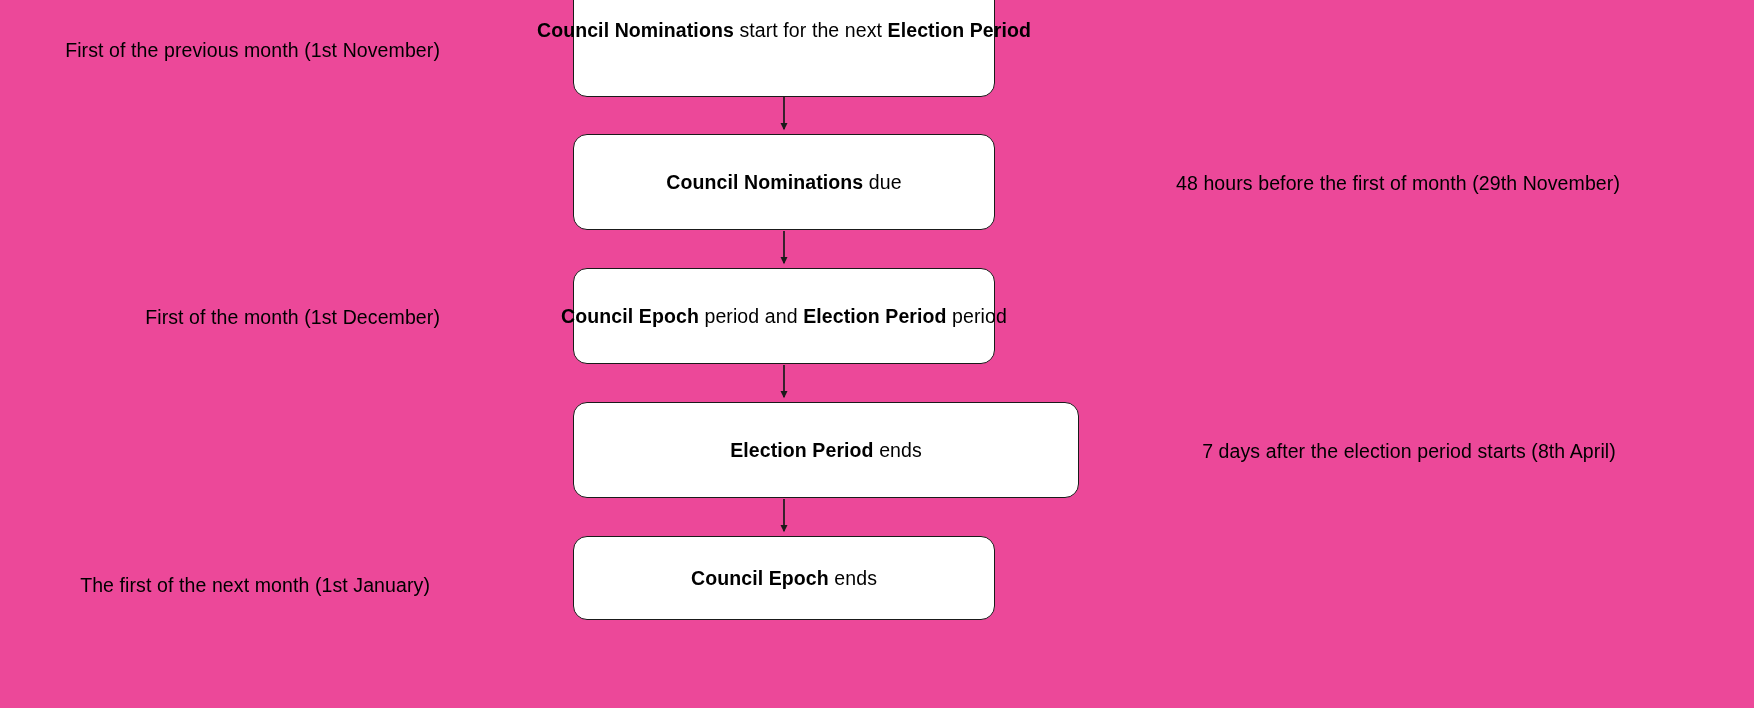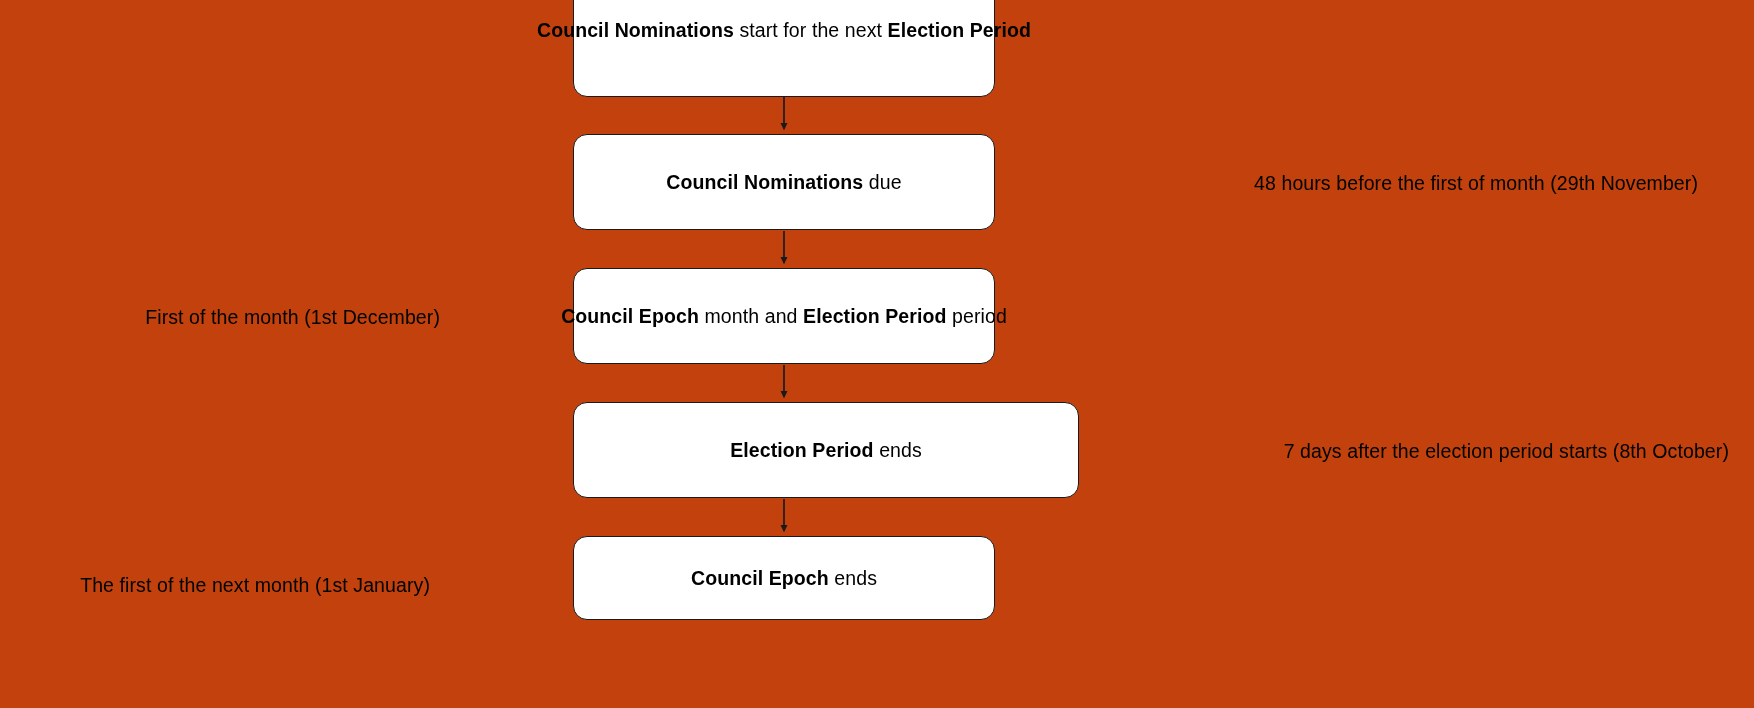--- a/index.html
+++ b/index.html
@@ -9,21 +9,21 @@
   }
   body {
     font-family: "Liberation Sans", sans-serif;
     color: #000000;
   }
   #canvas {
     position: relative;
     width: 1754px;
     height: 708px;
     overflow: hidden;
-    background: #c2410c;
+    background: #ec4899;
   }
   #flow-svg {
     position: absolute;
     left: 0;
     top: 0;
     width: 1754px;
     height: 708px;
   }
   .node-box {
     position: absolute;
@@ -52,21 +52,21 @@
     font-size: 19.5px;
     line-height: 1.25;
     color: #000000;
     letter-spacing: 0.1px;
     white-space: nowrap;
   }
   .side-left {
     text-align: right;
   }
   .side-right {
-    text-align: right;
+    text-align: center;
   }
 </style>
 </head>
 <body>
 
 <div id="canvas">
 
   <svg id="flow-svg" viewBox="0 0 1754 708" xmlns="http://www.w3.org/2000/svg">
     <defs>
       <marker id="arrowhead" markerWidth="10" markerHeight="10" refX="6.2" refY="4" orient="auto" markerUnits="userSpaceOnUse">
@@ -79,41 +79,42 @@
       <line x1="784" y1="365" x2="784" y2="397"></line>
       <line x1="784" y1="499" x2="784" y2="531"></line>
     </g>
   </svg>
 
   <div class="node-box" style="left:573px; top:-37px; width:422px; height:134px;">
     <span class="node-label">
       <b>Council Nominations</b><span> start for the next </span><b>Election Period</b>
     </span>
   </div>
+  <div class="side-label side-left" style="left:40px; top:38px; width:400px;">First of the previous month (1st November)</div>
 
   <div class="node-box" style="left:573px; top:134px; width:422px; height:96px;">
     <span class="node-label">
       <b>Council Nominations</b><span> due</span>
     </span>
   </div>
   <div class="side-label side-right" style="left:1098px; top:171px; width:600px;">48 hours before the first of month (29th November)</div>
 
   <div class="node-box" style="left:573px; top:268px; width:422px; height:96px;">
     <span class="node-label">
-      <b>Council Epoch</b><span> month and </span><b>Election Period</b><span> period</span>
+      <b>Council Epoch</b><span> period and </span><b>Election Period</b><span> period</span>
     </span>
   </div>
   <div class="side-label side-left" style="left:40px; top:305px; width:400px;">First of the month (1st December)</div>
 
   <div class="node-box" style="left:573px; top:402px; width:506px; height:96px;">
     <span class="node-label">
       <b>Election Period</b><span> ends</span>
     </span>
   </div>
-  <div class="side-label side-right" style="left:1089px; top:439px; width:640px;">7 days after the election period starts (8th October)</div>
+  <div class="side-label side-right" style="left:1089px; top:439px; width:640px;">7 days after the election period starts (8th April)</div>
 
   <div class="node-box" style="left:573px; top:536px; width:422px; height:84px;">
     <span class="node-label">
       <b>Council Epoch</b><span> ends</span>
     </span>
   </div>
   <div class="side-label side-left" style="left:40px; top:573px; width:390px;">The first of the next month (1st January)</div>
 
 </div>
 

